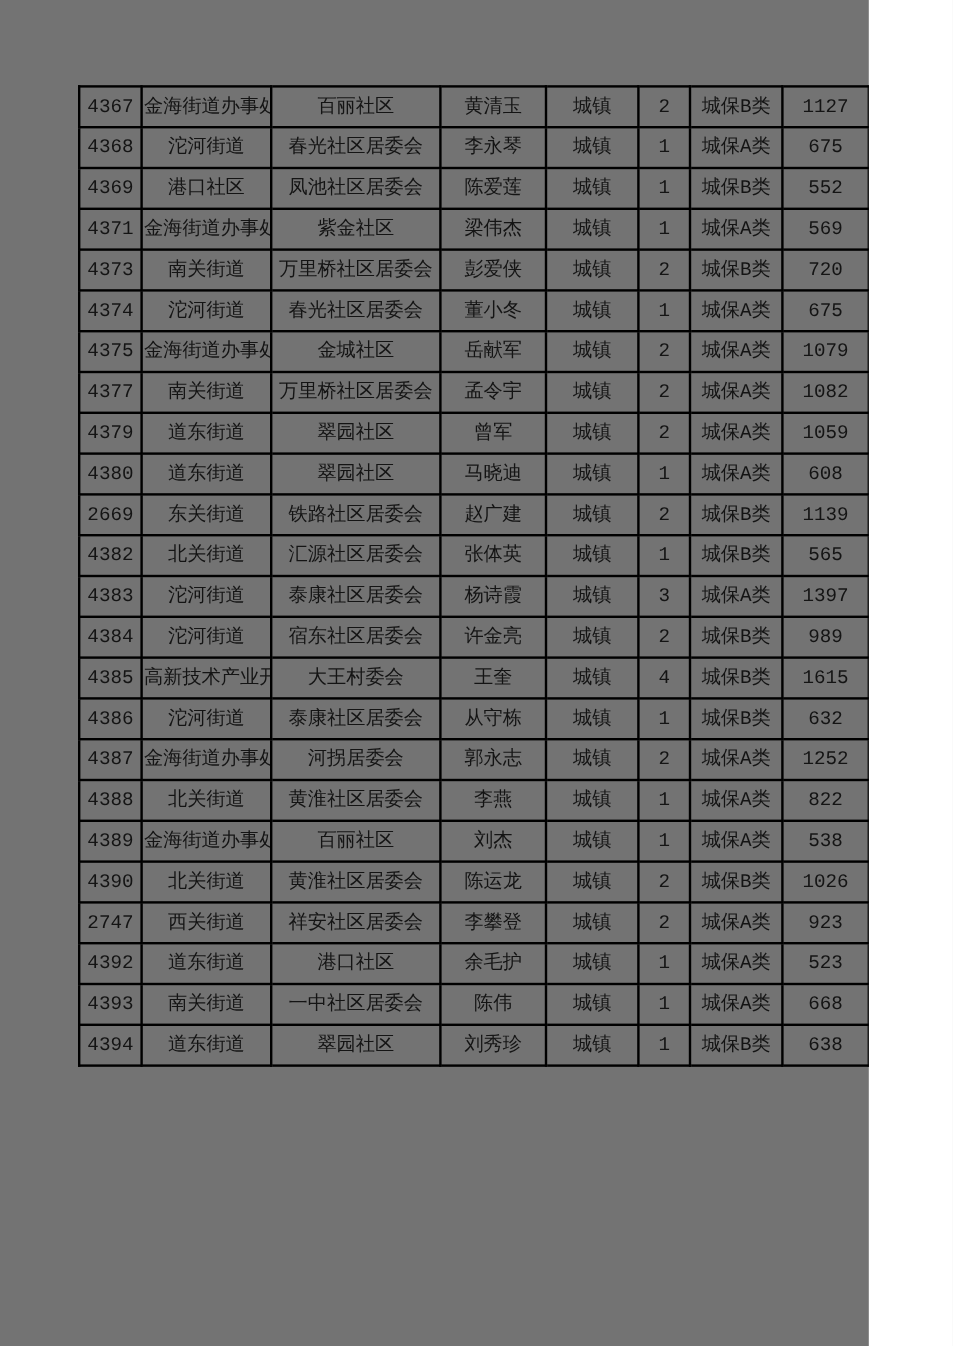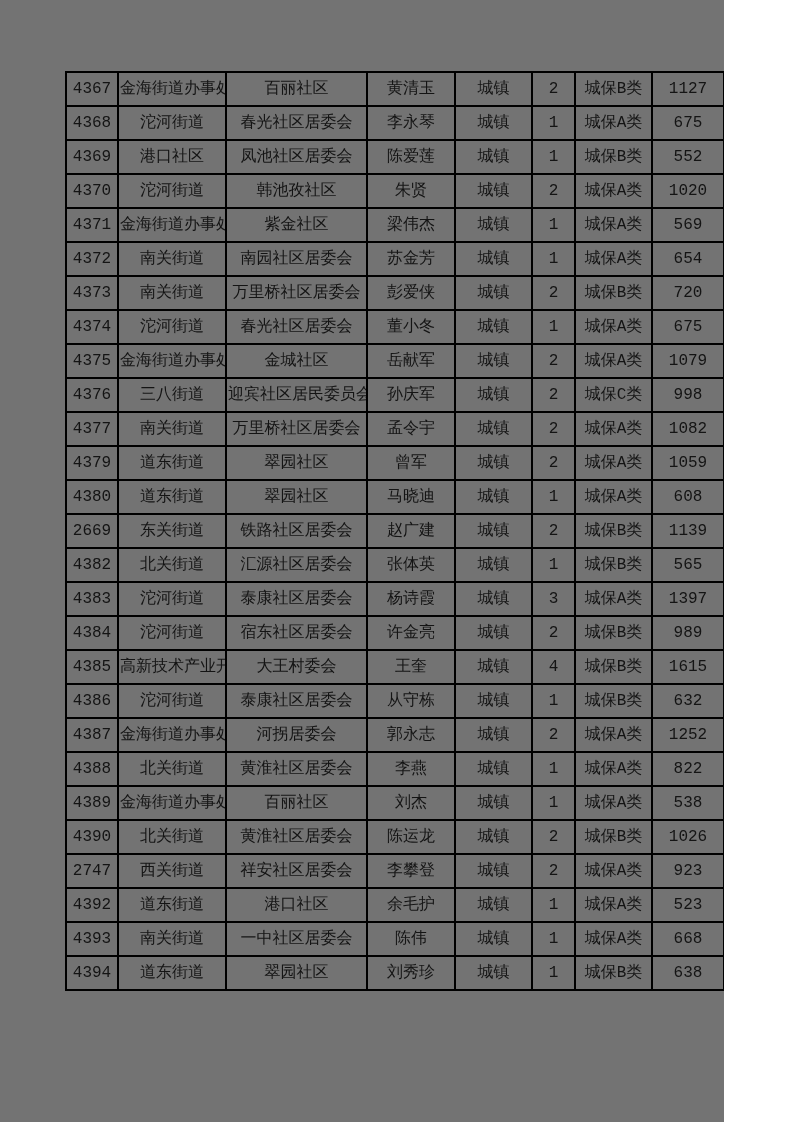--- a/index.html
+++ b/index.html
@@ -89,48 +89,28 @@
     <td>4369</td>
     <td>港口社区</td>
     <td>凤池社区居委会</td>
     <td>陈爱莲</td>
     <td>城镇</td>
     <td>1</td>
     <td>城保B类</td>
     <td>552</td>
   </tr>
         <tr>
-    <td>4370</td>
-    <td>沱河街道</td>
-    <td>韩池孜社区</td>
-    <td>朱贤</td>
-    <td>城镇</td>
-    <td>2</td>
-    <td>城保A类</td>
-    <td>1020</td>
-  </tr>
-        <tr>
     <td>4371</td>
     <td class="clip-left">金海街道办事处</td>
     <td>紫金社区</td>
     <td>梁伟杰</td>
     <td>城镇</td>
     <td>1</td>
     <td>城保A类</td>
     <td>569</td>
-  </tr>
-        <tr>
-    <td>4372</td>
-    <td>南关街道</td>
-    <td>南园社区居委会</td>
-    <td>苏金芳</td>
-    <td>城镇</td>
-    <td>1</td>
-    <td>城保A类</td>
-    <td>654</td>
   </tr>
         <tr>
     <td>4373</td>
     <td>南关街道</td>
     <td>万里桥社区居委会</td>
     <td>彭爱侠</td>
     <td>城镇</td>
     <td>2</td>
     <td>城保B类</td>
     <td>720</td>
@@ -147,30 +127,20 @@
   </tr>
         <tr>
     <td>4375</td>
     <td class="clip-left">金海街道办事处</td>
     <td>金城社区</td>
     <td>岳献军</td>
     <td>城镇</td>
     <td>2</td>
     <td>城保A类</td>
     <td>1079</td>
-  </tr>
-        <tr>
-    <td>4376</td>
-    <td>三八街道</td>
-    <td class="clip-left">迎宾社区居民委员会</td>
-    <td>孙庆军</td>
-    <td>城镇</td>
-    <td>2</td>
-    <td>城保C类</td>
-    <td>998</td>
   </tr>
         <tr>
     <td>4377</td>
     <td>南关街道</td>
     <td>万里桥社区居委会</td>
     <td>孟令宇</td>
     <td>城镇</td>
     <td>2</td>
     <td>城保A类</td>
     <td>1082</td>

